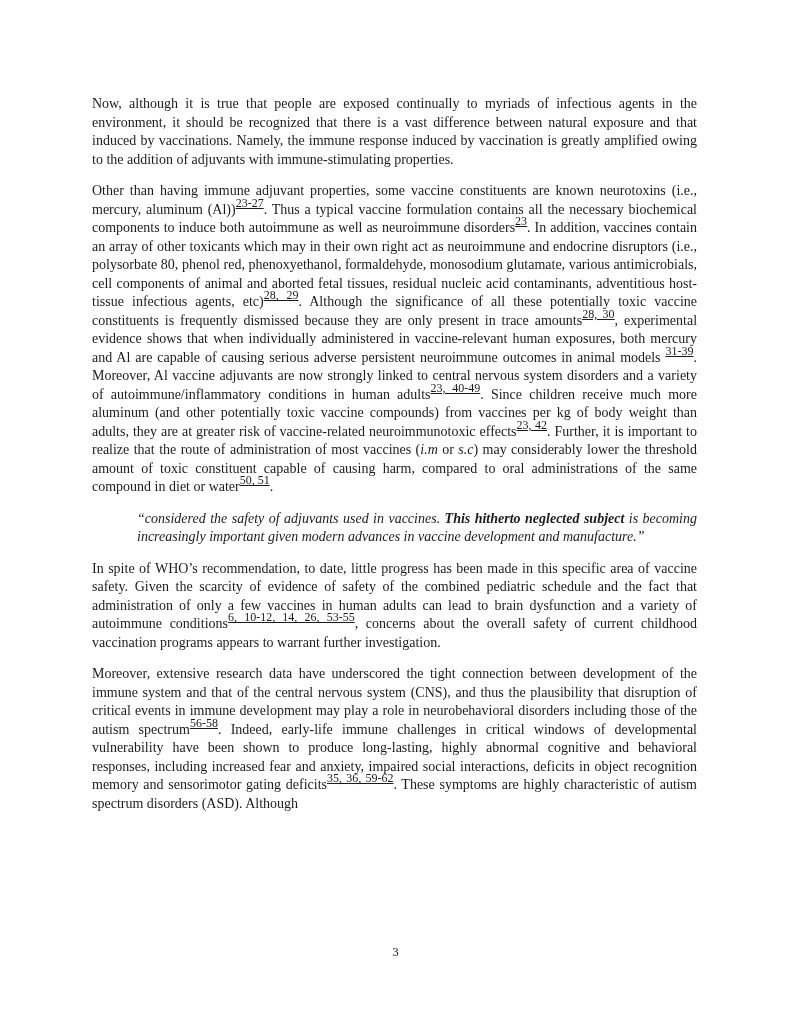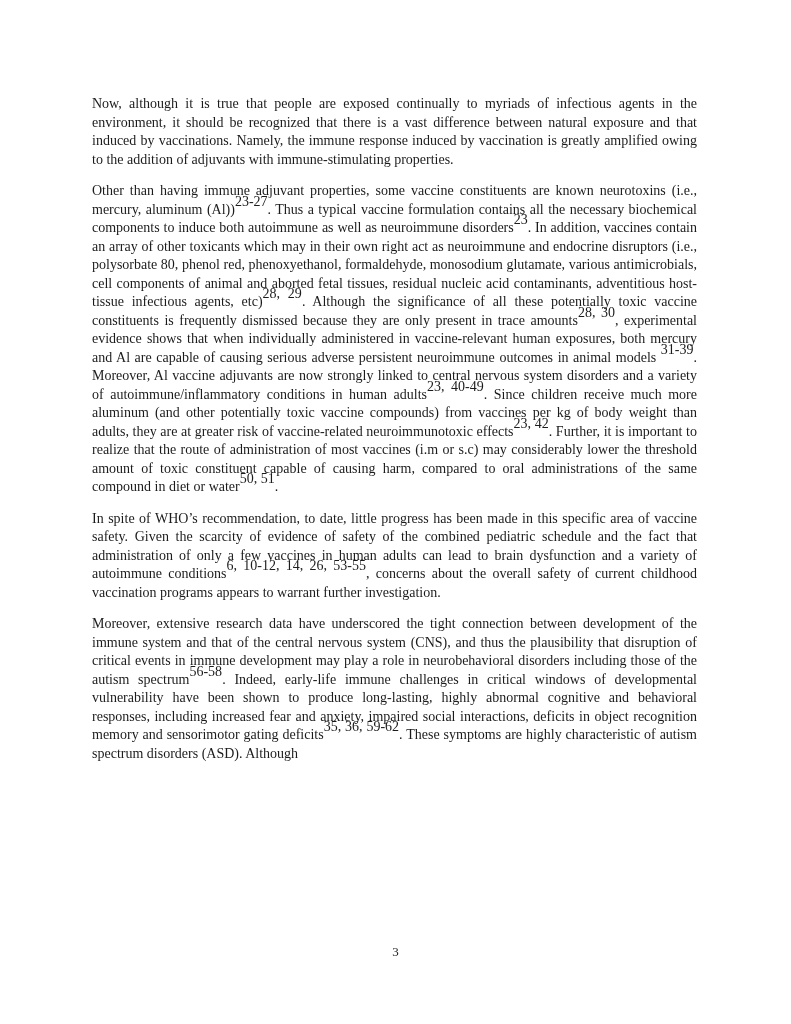--- a/index.html
+++ b/index.html
@@ -21,41 +21,43 @@
     color: #1b1b1b;
     overflow: hidden;
   }
   p.body-para {
     margin: 0 0 13px 0;
   }
   blockquote.quote-para {
     margin: 0 0 13px 45px;
     font-style: italic;
   }
-  .run-i { }
+  .run-i { font-style: italic; }
   .run-bi { font-style: italic; font-weight: bold; }
   sup.run-sup {
-    font-size: 14px;
+    font-size: 12px;
     line-height: 0;
     vertical-align: baseline;
     position: relative;
     top: -0.55em;
+    text-decoration: underline;
   }
   .page-number {
     position: absolute;
     left: 0;
     right: 0;
     top: 943px;
     text-align: center;
     font-size: 13px;
     color: #1b1b1b;
   }
 </style>
 </head>
 <body>
 
 <div class="page">
   <p class="body-para"><span>Now, although it is true that people are exposed continually to myriads of infectious agents in the environment, it should be recognized that there is a vast difference between natural exposure and that induced by vaccinations. Namely, the immune response induced by vaccination is greatly amplified owing to the addition of adjuvants with immune-stimulating properties.</span></p>
   <p class="body-para"><span>Other than having immune adjuvant properties, some vaccine constituents are known neurotoxins (i.e., mercury, aluminum (Al))</span><sup class="run-sup">23-27</sup><span>. Thus a typical vaccine formulation contains all the necessary biochemical components to induce both autoimmune as well as neuroimmune disorders</span><sup class="run-sup">23</sup><span>. In addition, vaccines contain an array of other toxicants which may in their own right act as neuroimmune and endocrine disruptors (i.e., polysorbate 80, phenol red, phenoxyethanol, formaldehyde, monosodium glutamate, various antimicrobials, cell components of animal and aborted fetal tissues, residual nucleic acid contaminants, adventitious host-tissue infectious agents, etc)</span><sup class="run-sup">28, 29</sup><span>. Although the significance of all these potentially toxic vaccine constituents is frequently dismissed because they are only present in trace amounts</span><sup class="run-sup">28, 30</sup><span>, experimental evidence shows that when individually administered in vaccine-relevant human exposures, both mercury and Al are capable of causing serious adverse persistent neuroimmune outcomes in animal models </span><sup class="run-sup">31-39</sup><span>. Moreover, Al vaccine adjuvants are now strongly linked to central nervous system disorders and a variety of autoimmune/inflammatory conditions in human adults</span><sup class="run-sup">23, 40-49</sup><span>. Since children receive much more aluminum (and other potentially toxic vaccine compounds) from vaccines per kg of body weight than adults, they are at greater risk of vaccine-related neuroimmunotoxic effects</span><sup class="run-sup">23, 42</sup><span>. Further, it is important to realize that the route of administration of most vaccines (</span><span class="run-i">i.m</span><span> or </span><span class="run-i">s.c</span><span>) may considerably lower the threshold amount of toxic constituent capable of causing harm, compared to oral administrations of the same compound in diet or water</span><sup class="run-sup">50, 51</sup><span>.</span></p>
+  <blockquote class="quote-para"><span class="run-i">“considered the safety of adjuvants used in vaccines. </span><span class="run-bi">This hitherto neglected subject</span><span class="run-i"> is becoming increasingly important given modern advances in vaccine development and manufacture.”</span></blockquote>
   <p class="body-para"><span>In spite of WHO’s recommendation, to date, little progress has been made in this specific area of vaccine safety. Given the scarcity of evidence of safety of the combined pediatric schedule and the fact that administration of only a few vaccines in human adults can lead to brain dysfunction and a variety of autoimmune conditions</span><sup class="run-sup">6, 10-12, 14, 26, 53-55</sup><span>, concerns about the overall safety of current childhood vaccination programs appears to warrant further investigation.</span></p>
   <p class="body-para"><span>Moreover, extensive research data have underscored the tight connection between development of the immune system and that of the central nervous system (CNS), and thus the plausibility that disruption of critical events in immune development may play a role in neurobehavioral disorders including those of the autism spectrum</span><sup class="run-sup">56-58</sup><span>. Indeed, early-life immune challenges in critical windows of developmental vulnerability have been shown to produce long-lasting, highly abnormal cognitive and behavioral responses, including increased fear and anxiety, impaired social interactions, deficits in object recognition memory and sensorimotor gating deficits</span><sup class="run-sup">35, 36, 59-62</sup><span>. These symptoms are highly characteristic of autism spectrum disorders (ASD). Although</span></p>
   <div class="page-number">3</div>
 </div>
 
 </body></html>

